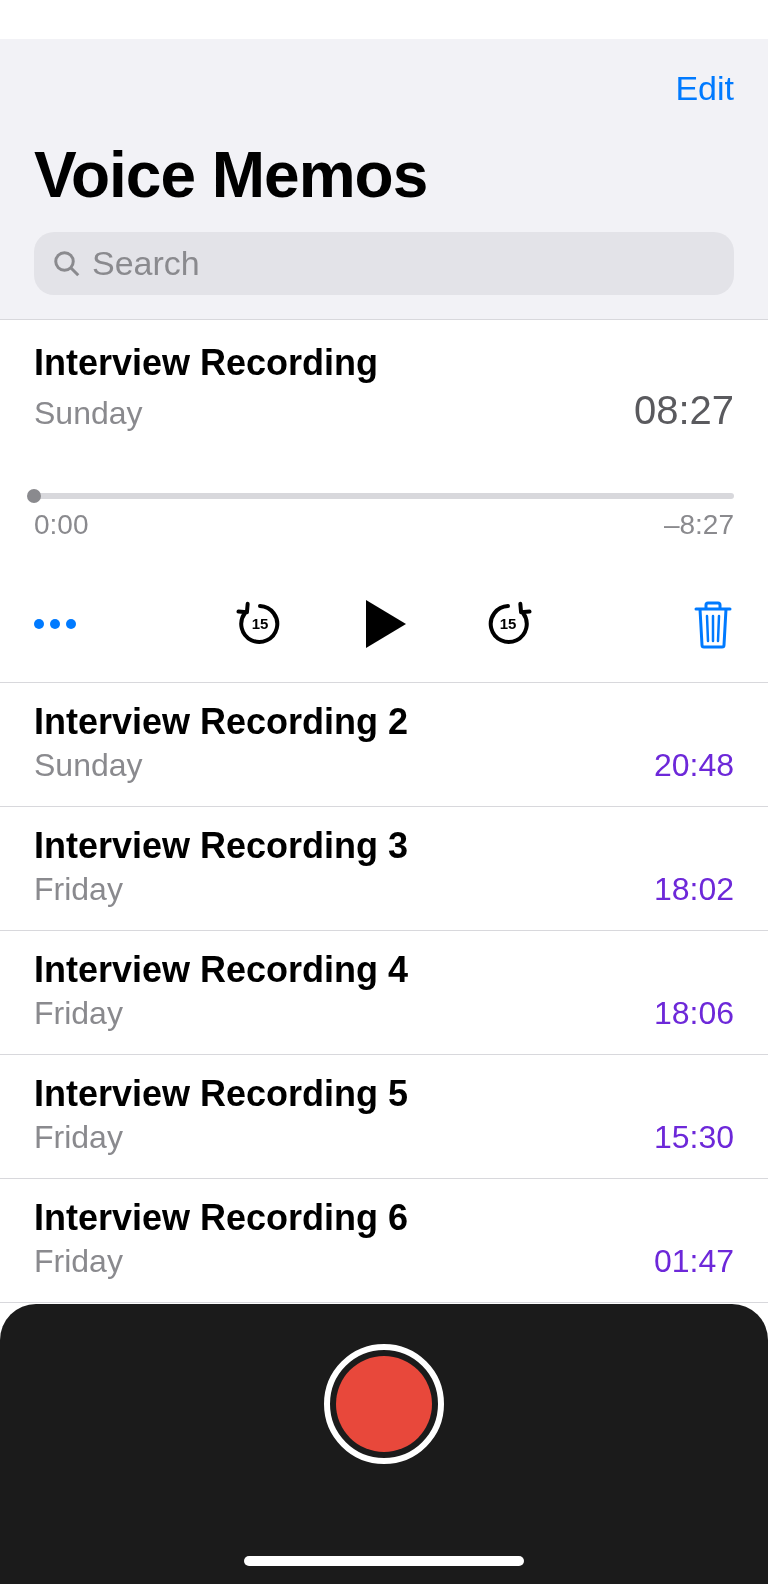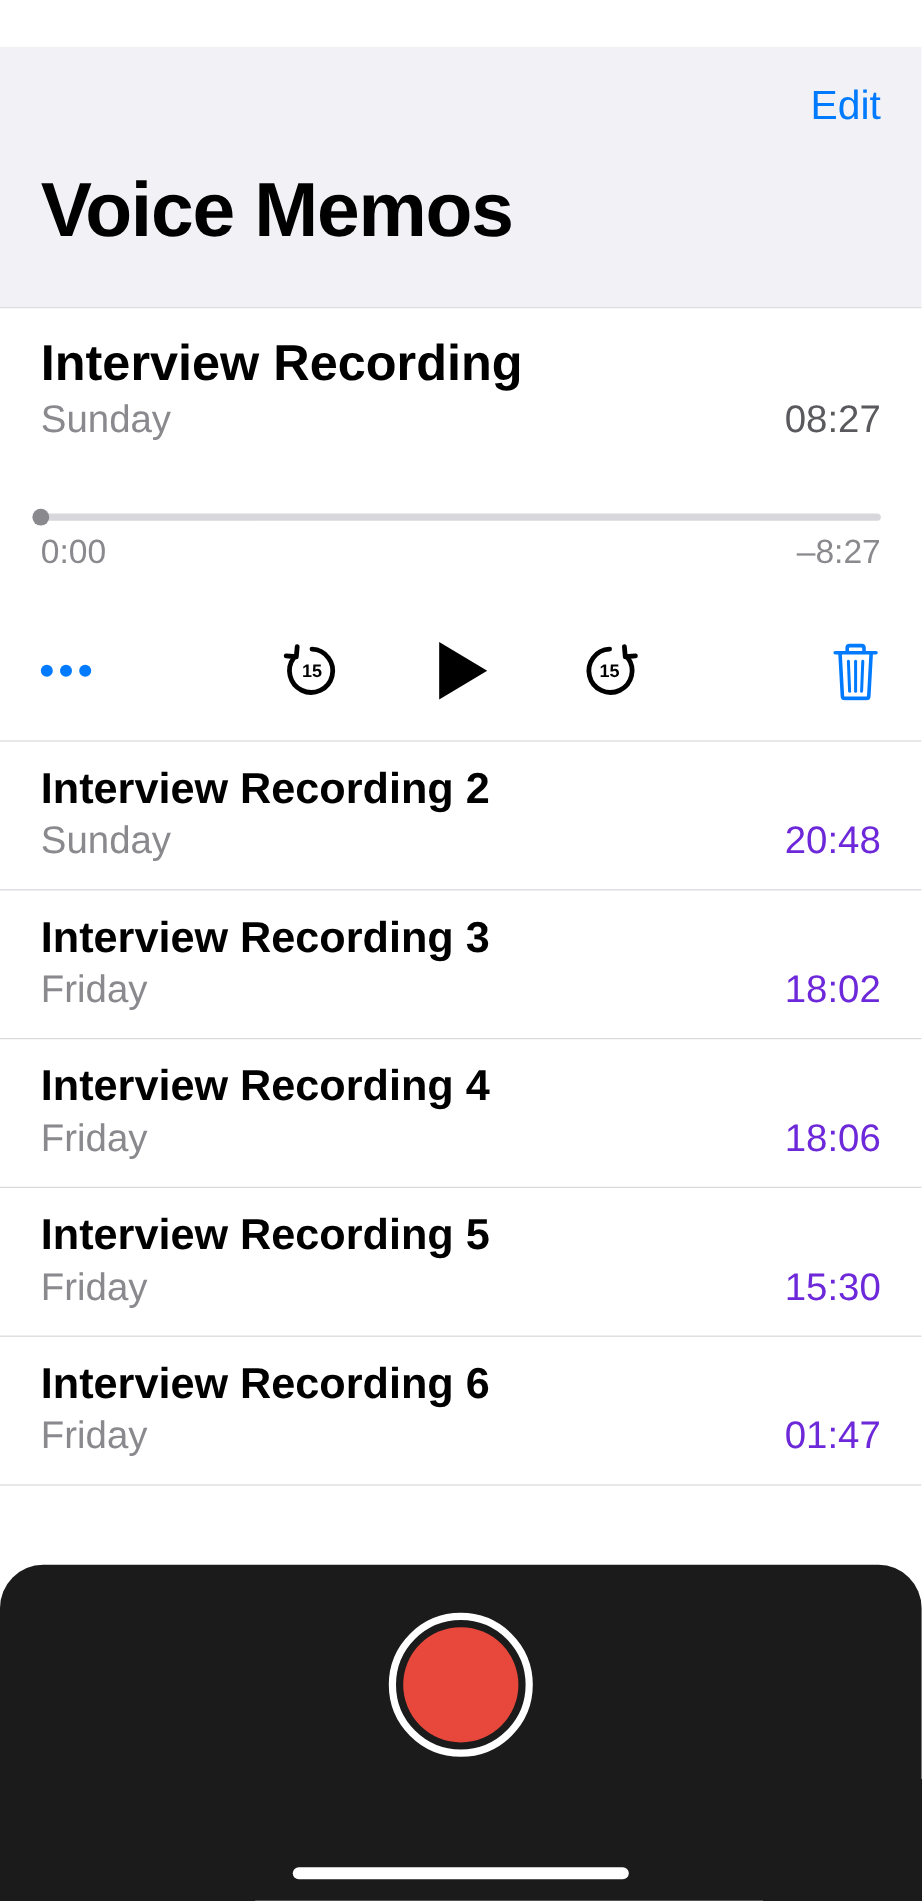--- a/index.html
+++ b/index.html
@@ -7,24 +7,24 @@
   .header-area { background: #f2f2f6; padding: 30px 34px 24px 34px; border-bottom: 1px solid #d8d8dc; margin-top: 39px; }
   .edit-row { display: flex; justify-content: flex-end; margin-bottom: 30px; }
   .edit-btn { color: #007aff; font-size: 34px; font-weight: 400; background: none; border: none; cursor: pointer; }
   .page-title { font-size: 64px; font-weight: 800; letter-spacing: -1px; color: #000; margin-bottom: 20px; }
   .search-wrap { display: flex; align-items: center; background: #e3e3e8; border-radius: 20px; padding: 12px 18px; }
   .search-icon { width: 30px; height: 30px; margin-right: 10px; flex-shrink: 0; }
   .search-input { flex: 1; border: none; background: transparent; font-size: 34px; color: #333; outline: none; }
   .search-input::placeholder { color: #8a8a8e; }
   .list { background: #fff; }
   .sel-item { padding: 22px 34px 30px 34px; border-bottom: 1px solid #d8d8dc; }
-  .sel-title { font-size: 42px; font-weight: 700; color: #000; margin-bottom: 4px; }
+  .sel-title { font-size: 36px; font-weight: 700; color: #000; margin-bottom: 4px; }
   .sel-row2 { display: flex; justify-content: space-between; align-items: baseline; margin-bottom: 60px; }
   .sel-day { font-size: 32px; color: #8a8a8e; }
-  .sel-dur { font-size: 32px; color: #5a5a5e; }
+  .sel-dur { font-size: 40px; color: #5a5a5e; }
   .scrub-track { position: relative; height: 6px; background: #d8d8dc; border-radius: 3px; margin-bottom: 10px; }
   .scrub-thumb { position: absolute; left: 0; top: 50%; transform: translate(-50%,-50%); width: 14px; height: 14px; background: #8a8a8e; border-radius: 50%; }
   .time-row { display: flex; justify-content: space-between; font-size: 28px; color: #8a8a8e; margin-bottom: 55px; }
   .ctrl-row { display: flex; align-items: center; justify-content: space-between; }
   .more-btn { display: flex; gap: 6px; cursor: pointer; }
   .more-btn .dot { width: 10px; height: 10px; border-radius: 50%; background: #007aff; }
   .mid-controls { display: flex; align-items: center; gap: 70px; }
   .skip-btn { width: 52px; height: 52px; cursor: pointer; }
   .play-btn { width: 56px; height: 56px; cursor: pointer; }
   .trash-btn { width: 42px; height: 50px; cursor: pointer; }
@@ -42,20 +42,27 @@
   .home-ind { position: absolute; bottom: 18px; left: 50%; transform: translateX(-50%); width: 280px; height: 10px; border-radius: 5px; background: #fff; }
 </style>
 </head>
 <body>
 
 <div class="header-area">
   <div class="edit-row">
     <button class="edit-btn">Edit</button>
   </div>
   <h1 class="page-title">Voice Memos</h1>
+  <div class="search-wrap">
+    <svg class="search-icon" viewBox="0 0 24 24" fill="none" stroke="#8a8a8e" stroke-width="2.4">
+      <circle cx="10" cy="10" r="7"></circle>
+      <line x1="15.2" y1="15.2" x2="21" y2="21"></line>
+    </svg>
+    <input class="search-input" placeholder="Search" style="">
+  </div>
 </div>
 
 <div class="list">
 
   <div class="sel-item">
     <div class="sel-title">Interview Recording</div>
     <div class="sel-row2">
       <div class="sel-day">Sunday</div>
       <div class="sel-dur">08:27</div>
     </div>

